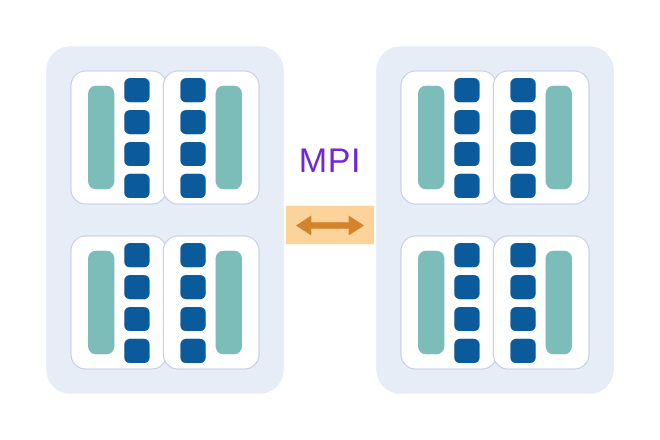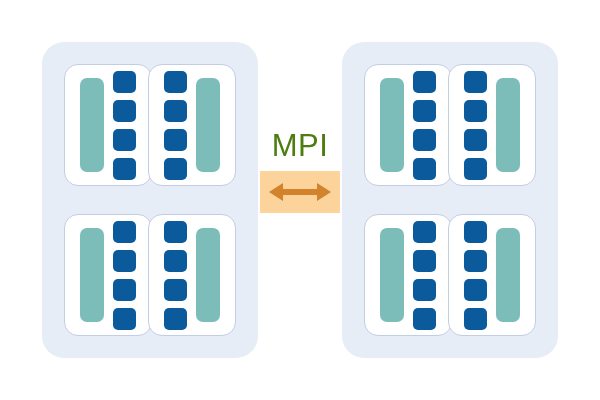--- a/index.html
+++ b/index.html
@@ -84,23 +84,23 @@
     top: 130px;
     width: 84px;
     height: 92px;
     display: flex;
     flex-direction: column;
     align-items: center;
   }
   #mpi-label {
     font-size: 31px;
     line-height: 1;
-    color: #4d7c0f;
+    color: #6d28d9;
     letter-spacing: 0.5px;
-    padding-bottom: 10px;
+    padding-bottom: 26px;
     white-space: nowrap;
     user-select: none;
   }
   #arrow-box {
     width: 80px;
     height: 42px;
     background: #FCD39B;
     display: flex;
     align-items: center;
     justify-content: center;

